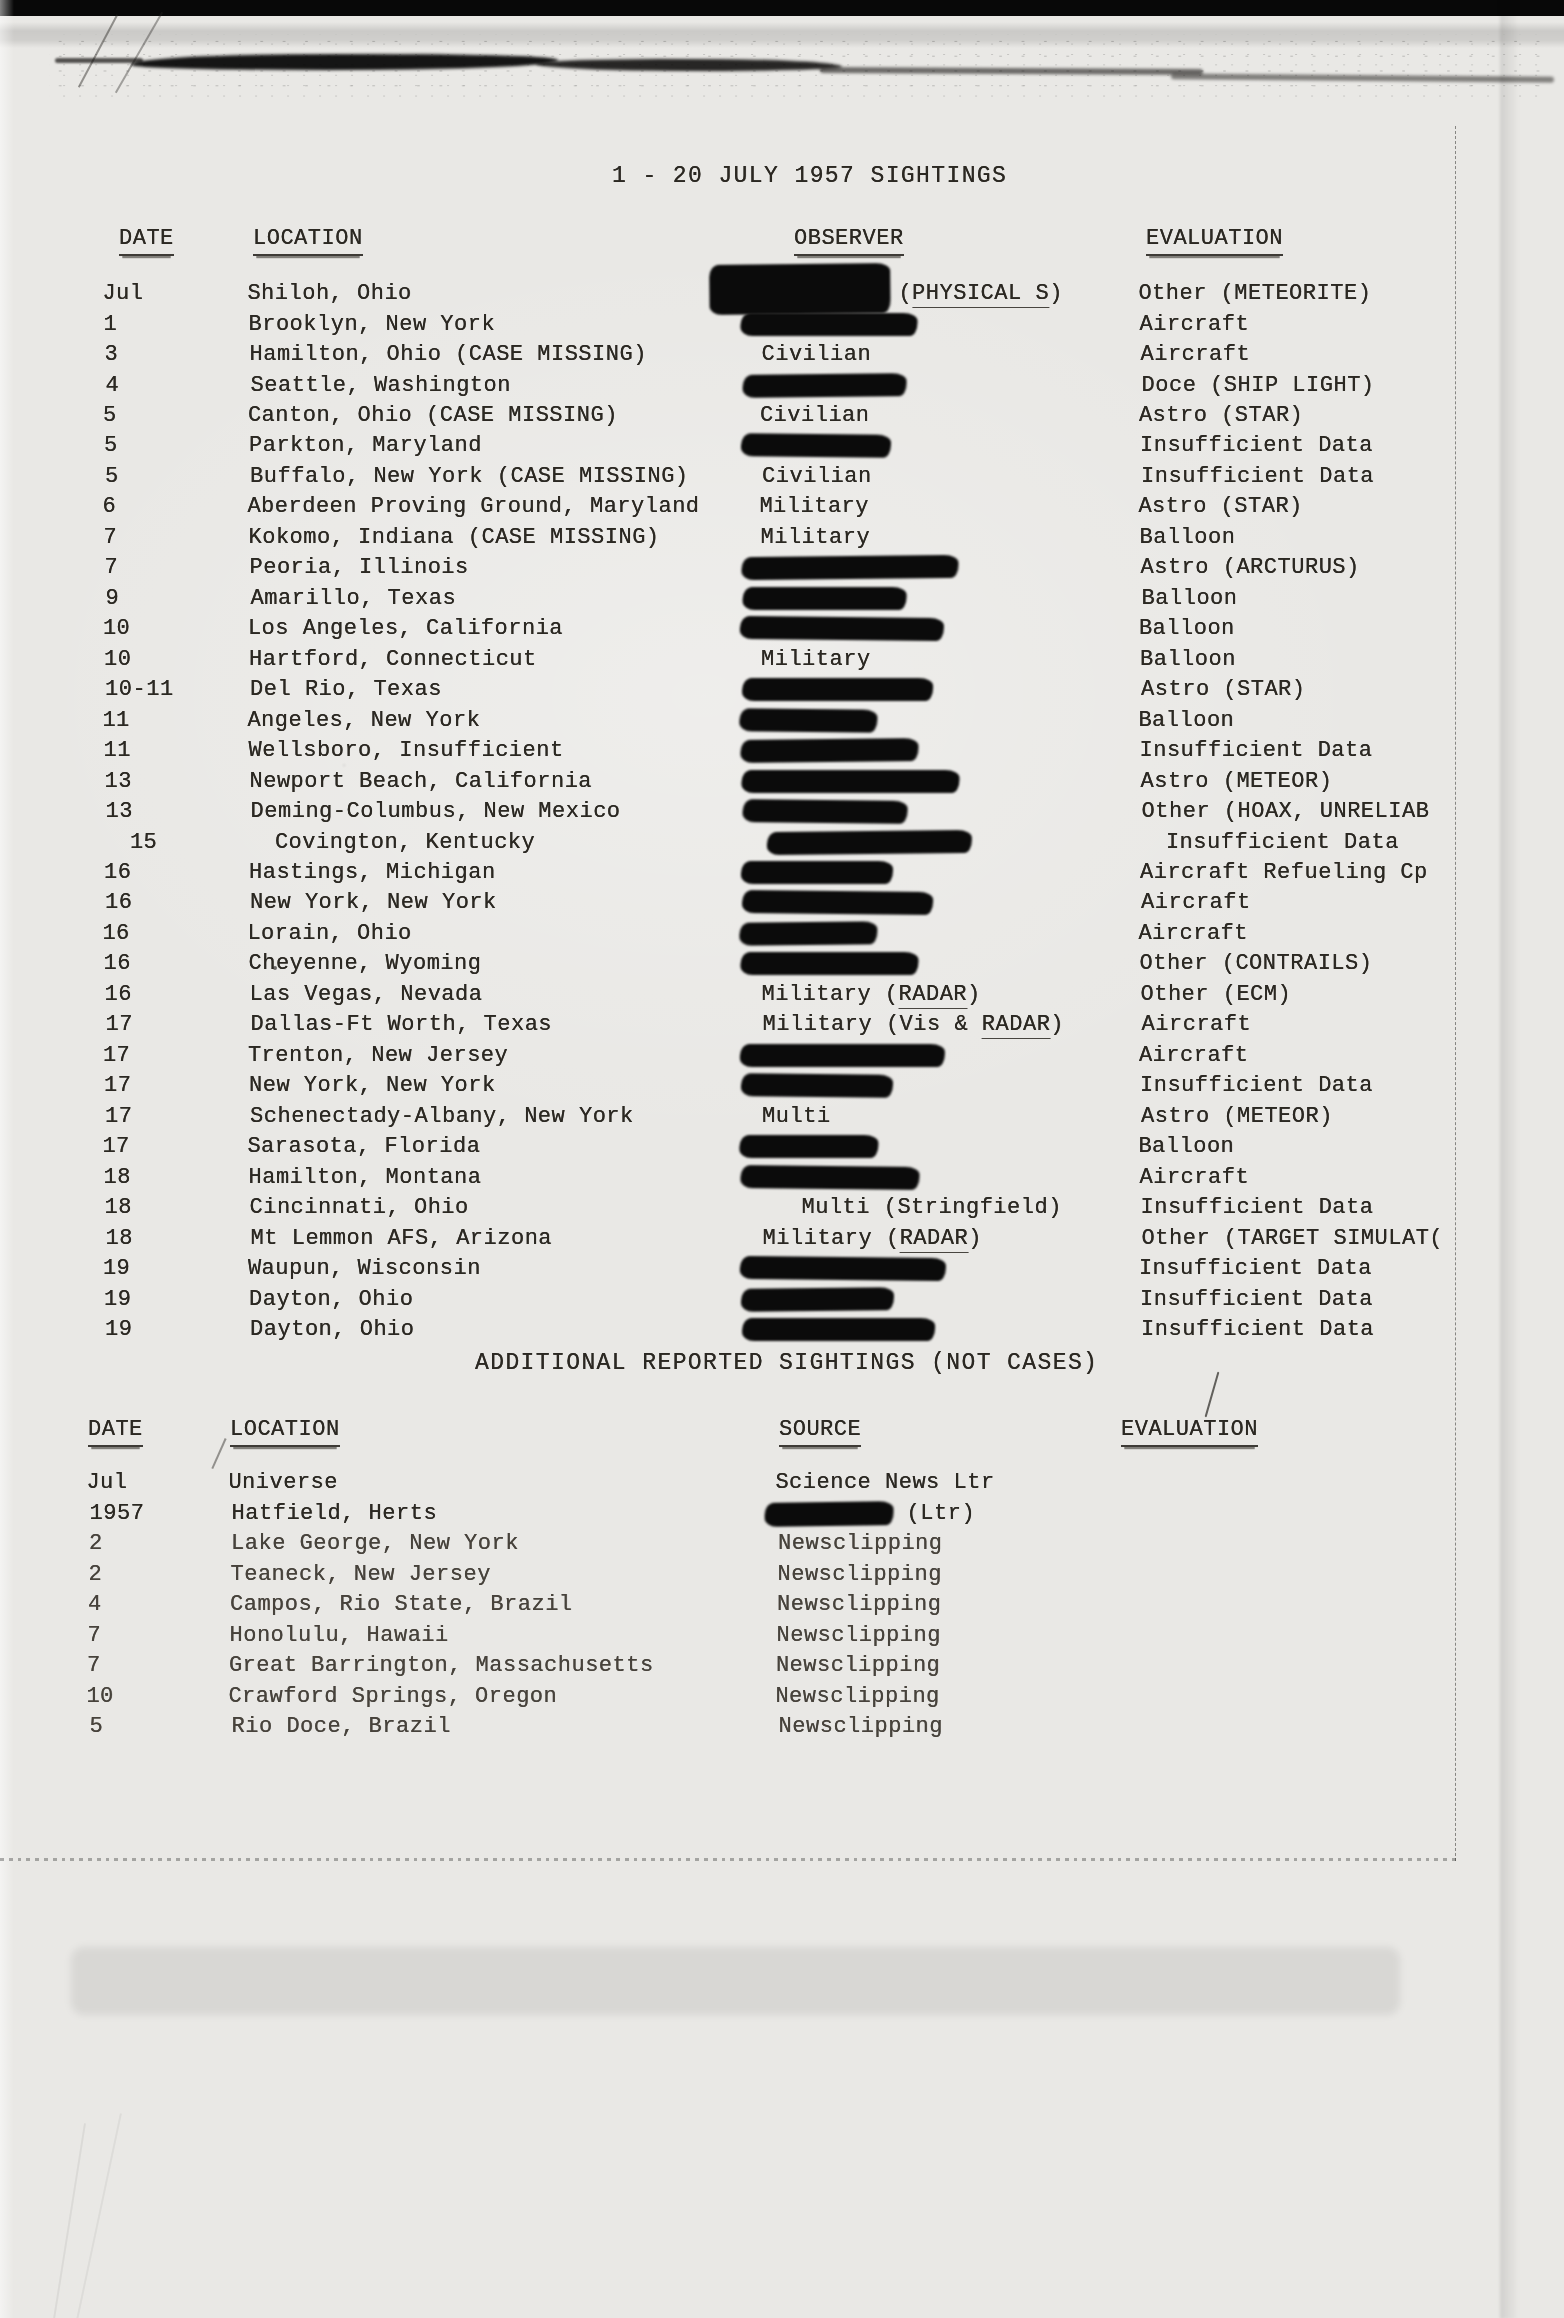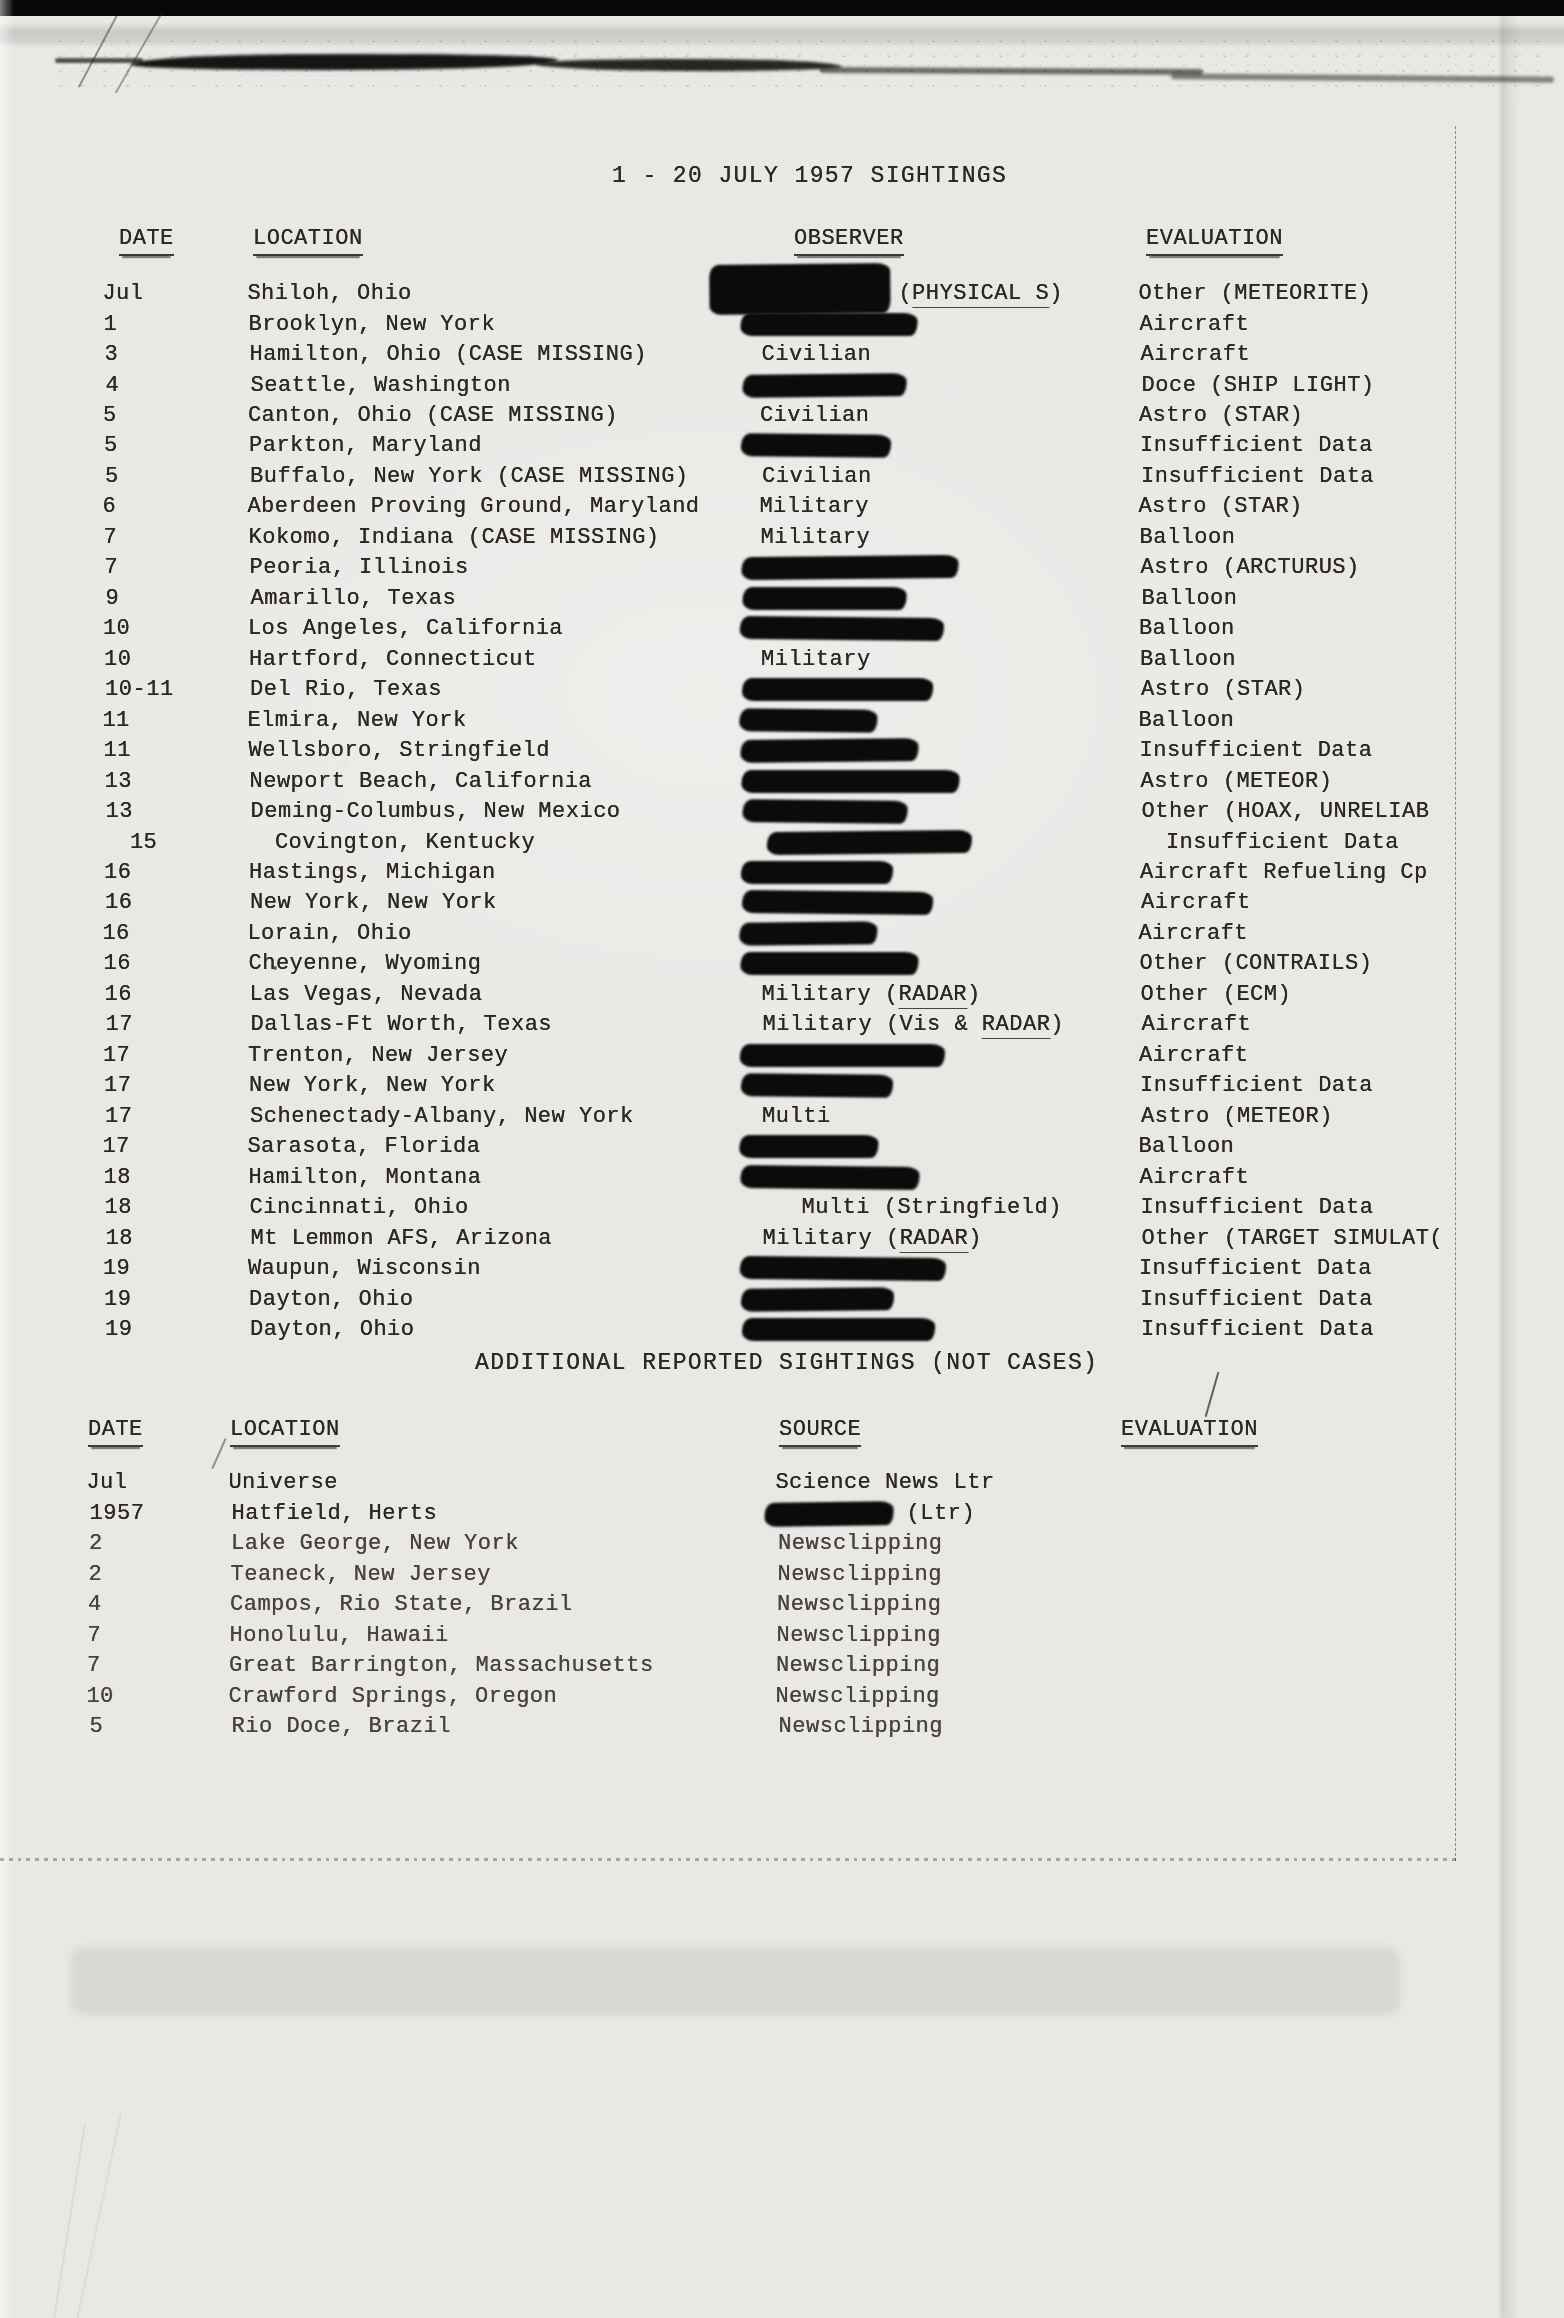--- a/index.html
+++ b/index.html
@@ -146,27 +146,27 @@
         <span class="typed cell" style="left:1140px;top:0;">Balloon</span>
       </div>
       <div class="row" style="top:677px;transform:translateX(1.1px);">
         <span class="typed cell" style="left:104px;top:0;">10-11</span>
         <span class="typed cell" style="left:249px;top:0;">Del Rio, Texas</span>
         <div class="bar" style="left:741px;top:1.1px;width:191px;height:23px;transform:rotate(0deg);"></div>
         <span class="typed cell" style="left:1140px;top:0;">Astro (STAR)</span>
       </div>
       <div class="row" style="top:708px;transform:translateX(-1.6px);">
         <span class="typed cell" style="left:104px;top:0;">11</span>
-        <span class="typed cell" style="left:249px;top:0;">Elmira, New York</span>
+        <span class="typed cell" style="left:249px;top:0;">Angeles, New York</span>
         <div class="bar" style="left:741px;top:1.1px;width:138px;height:23px;transform:rotate(0.6deg);"></div>
         <span class="typed cell" style="left:1140px;top:0;">Balloon</span>
       </div>
       <div class="row" style="top:738px;transform:translateX(-0.5px);">
         <span class="typed cell" style="left:104px;top:0;">11</span>
-        <span class="typed cell" style="left:249px;top:0;">Wellsboro, Stringfield</span>
+        <span class="typed cell" style="left:249px;top:0;">Wellsboro, Insufficient</span>
         <div class="bar" style="left:741px;top:1.1px;width:178px;height:23px;transform:rotate(-0.6deg);"></div>
         <span class="typed cell" style="left:1140px;top:0;">Insufficient Data</span>
       </div>
       <div class="row" style="top:769px;transform:translateX(0.5px);">
         <span class="typed cell" style="left:104px;top:0;">13</span>
         <span class="typed cell" style="left:249px;top:0;">Newport Beach, California</span>
         <div class="bar" style="left:741px;top:1.1px;width:218px;height:23px;transform:rotate(0deg);"></div>
         <span class="typed cell" style="left:1140px;top:0;">Astro (METEOR)</span>
       </div>
       <div class="row" style="top:799px;transform:translateX(1.6px);">

